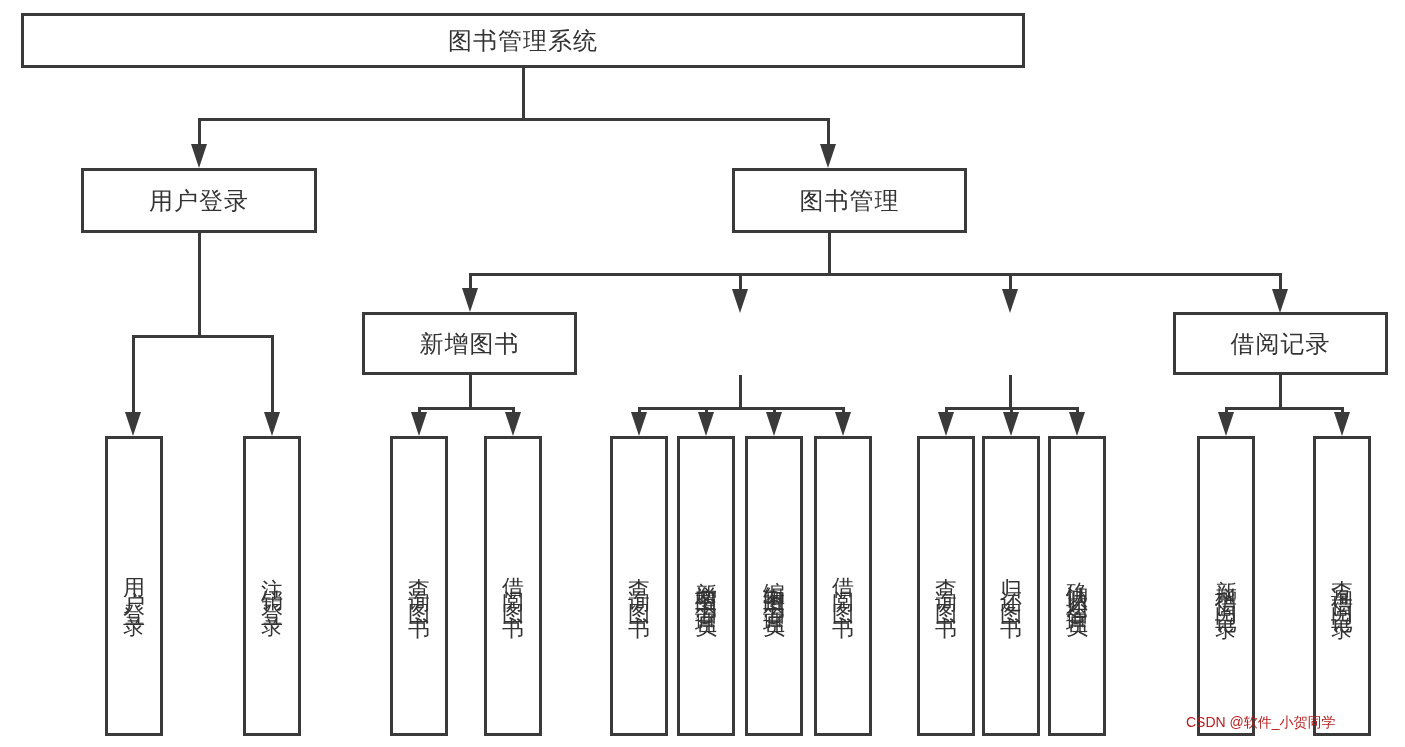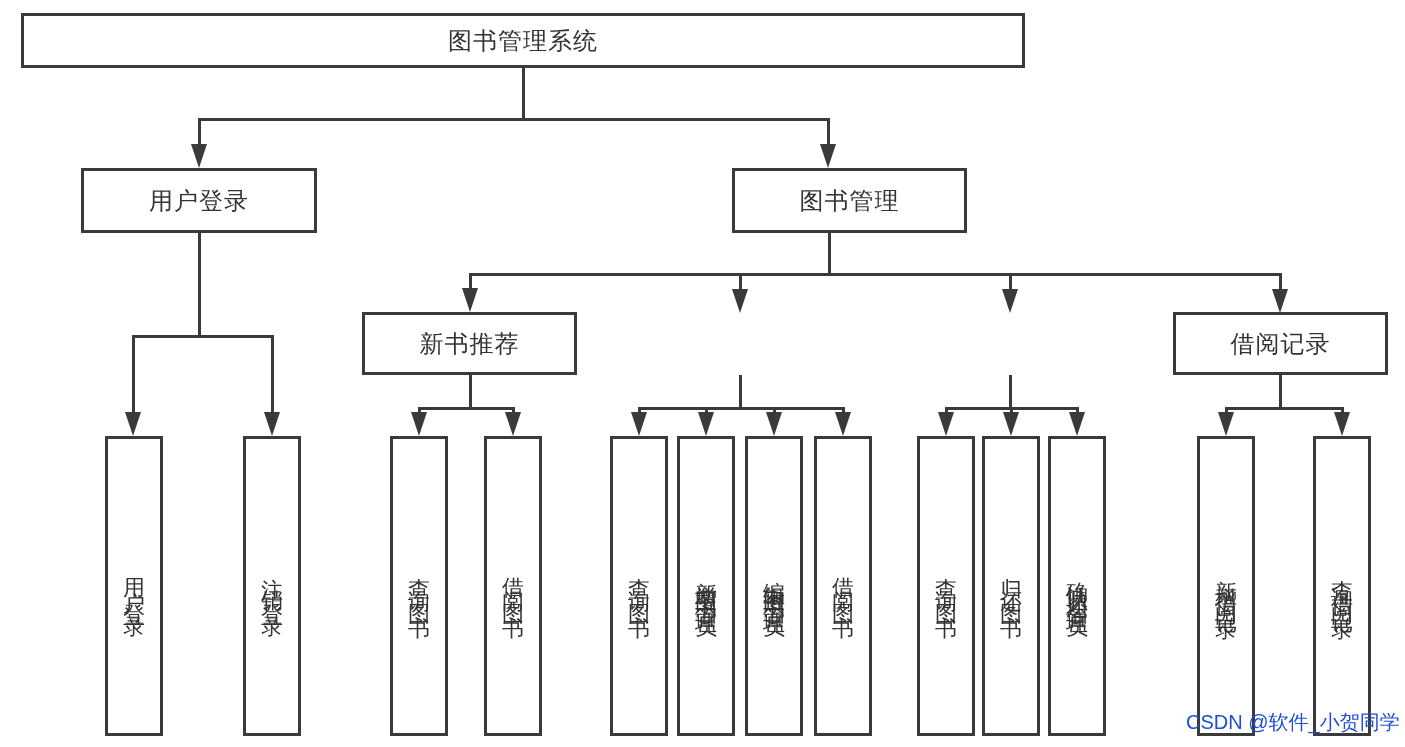--- a/index.html
+++ b/index.html
@@ -18,42 +18,42 @@
     color:#333333;white-space:nowrap;
   }
   .vline{position:absolute;width:3px;background:#3a3a3a;}
   .hline{position:absolute;height:3px;background:#3a3a3a;}
   .tri{
     position:absolute;width:0;height:0;
     border-left:8px solid transparent;border-right:8px solid transparent;
     border-top:24px solid #3a3a3a;
   }
   #watermark{
-    position:absolute;left:1186px;top:710px;font-size:20px;line-height:24px;
-    color:#1d4ed8;white-space:nowrap;z-index:5;
+    position:absolute;left:1186px;top:710px;font-size:14px;line-height:24px;
+    color:#b91c1c;white-space:nowrap;z-index:5;
   }
 </style>
 </head>
 <body>
 
 <div id="stage">
 
   <div class="node" style="left:21px;top:13px;width:1004px;height:55px;">
     <span class="h-label">图书管理系统</span>
   </div>
 
   <div class="node" style="left:81px;top:168px;width:236px;height:65px;">
     <span class="h-label">用户登录</span>
   </div>
   <div class="node" style="left:712px;top:168px;width:235px;height:65px;margin-left:20px;">
     <span class="h-label">图书管理</span>
   </div>
 
   <div class="node" style="left:362px;top:312px;width:215px;height:63px;">
-    <span class="h-label">新书推荐</span>
+    <span class="h-label">新增图书</span>
   </div>
   <div class="node" style="left:1173px;top:312px;width:215px;height:63px;">
     <span class="h-label">借阅记录</span>
   </div>
 
   <div class="node leaf" style="left:105px;">
     <span class="v-label" style="letter-spacing: 13px;">用户登录</span>
   </div>
   <div class="node leaf" style="left:243px;">
     <span class="v-label" style="letter-spacing: 13px;">注销登录</span>

